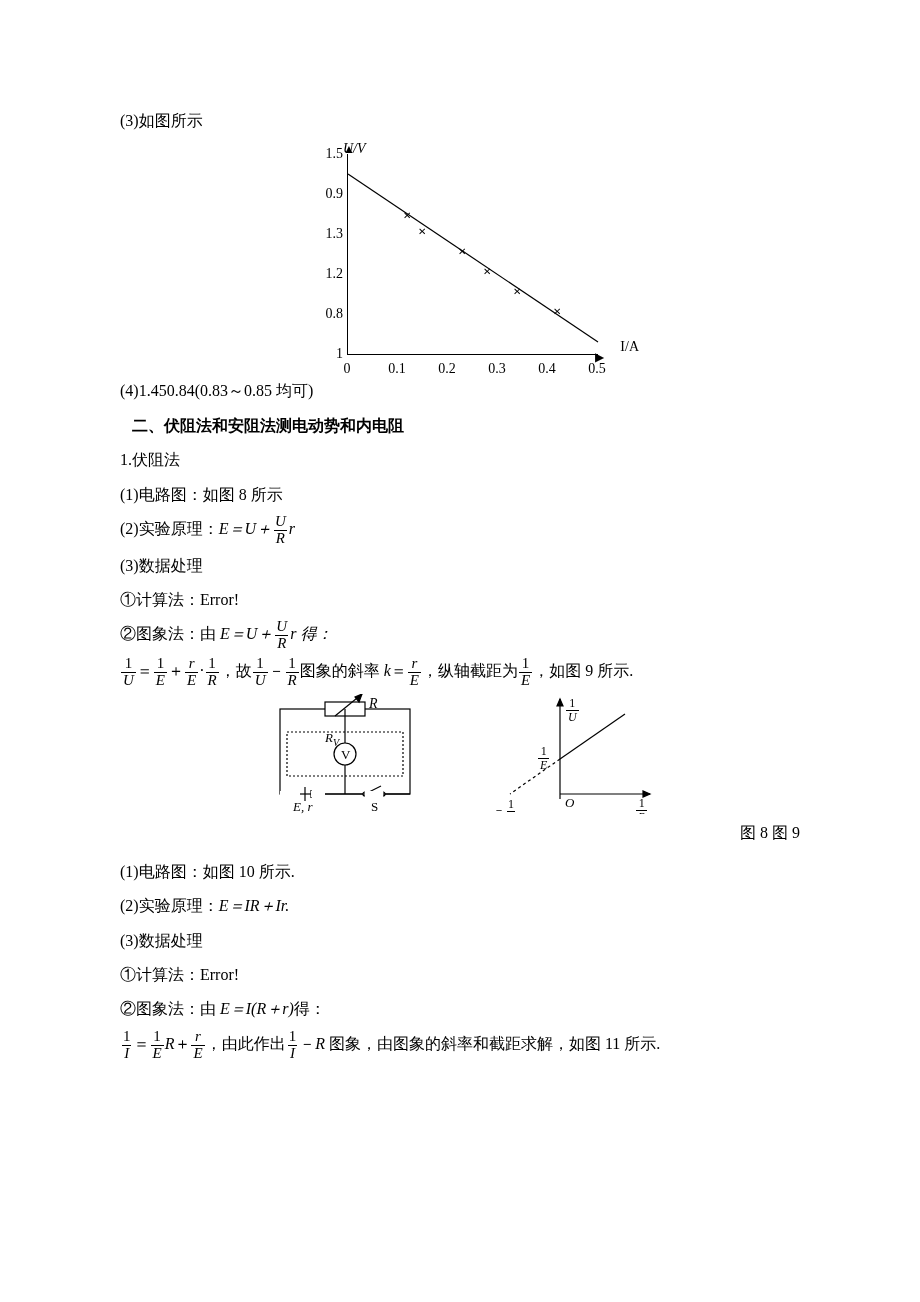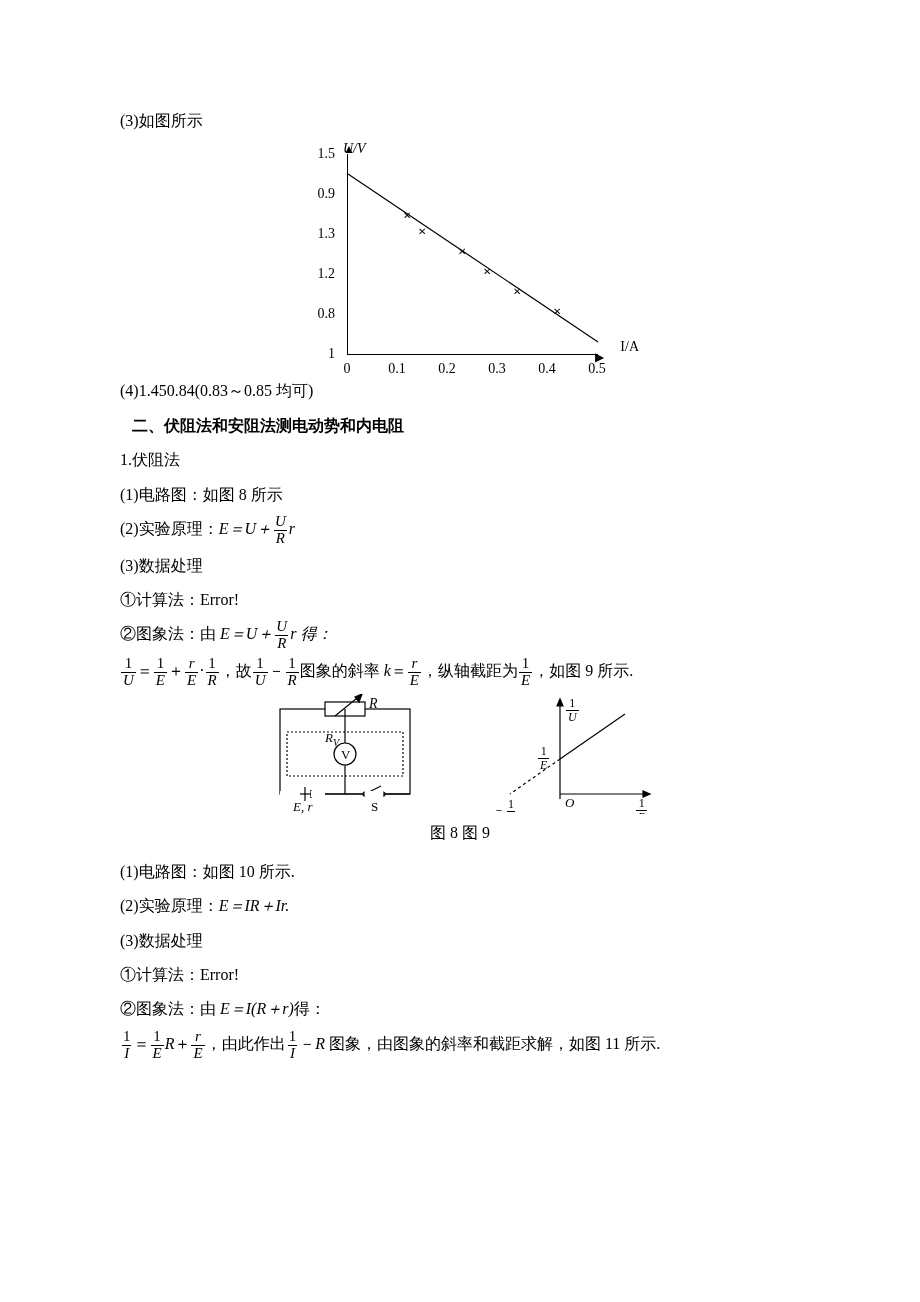--- a/index.html
+++ b/index.html
@@ -23,21 +23,21 @@
     display: inline-flex;
     flex-direction: column;
     align-items: center;
     vertical-align: middle;
     font-size: 15px;
     line-height: 1.05;
     margin: 0 1px;
   }
   .frac .num { padding: 0 2px; }
   .frac .den { border-top: 1px solid #000; padding: 0 2px; }
-  .fig-caption { text-align: center; margin: 4px 0 8px 0; }
+  .fig-caption { text-align: right; margin: 4px 0 8px 0; }
 
   
   .chart-wrap {
     display: flex;
     justify-content: center;
     margin: 4px 0 6px 0;
   }
   .chart {
     position: relative;
     width: 310px;
@@ -62,21 +62,21 @@
   }
   .plot .pt {
     position: absolute;
     width: 8px; height: 8px;
     margin-left: -4px; margin-top: -4px;
     font-size: 11px; line-height: 8px;
     color: #000;
   }
   .plot .pt::before { content: "✕"; position: absolute; left: -1px; top: -2px; font-size: 10px; }
   .plot svg.fit { position: absolute; left: 0; top: 0; width: 100%; height: 100%; overflow: visible; }
-  .ytick { position: absolute; right: 280px; transform: translateY(-50%); font-size: 14px; }
+  .ytick { position: absolute; right: 272px; transform: translateY(-50%); font-size: 14px; }
   .xtick { position: absolute; top: 216px; transform: translateX(-50%); font-size: 14px; }
   .axis-arrow { position: absolute; font-size: 12px; }
 
   
   .diag-row {
     display: flex;
     justify-content: center;
     gap: 50px;
     margin: 6px 0 2px 0;
     align-items: flex-end;

